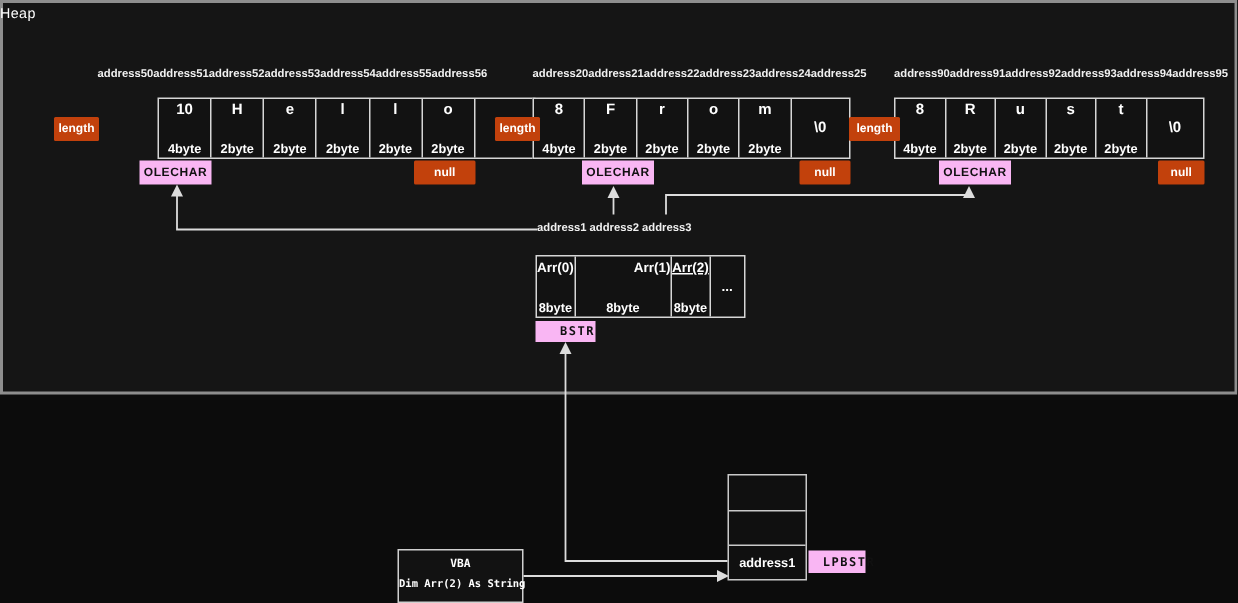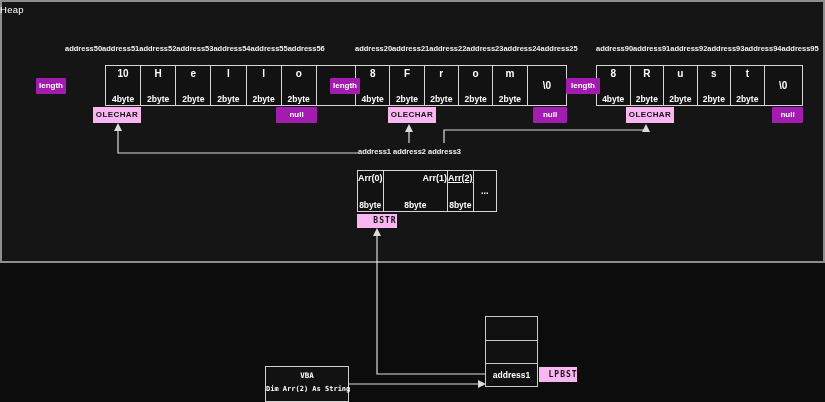--- a/index.html
+++ b/index.html
@@ -32,21 +32,21 @@
   }
   .cell:first-child{border-left:none;}
   .cell.single{justify-content:center;}
   .cell .t{font-size:10px;font-weight:700;color:#fff;line-height:1;}
   .cell .b{font-size:8.5px;font-weight:700;color:#fff;line-height:1;}
   .cell.wide{flex:1.15;}
   .tag{
     position:absolute;box-sizing:border-box;text-align:center;
     font-weight:700;line-height:1;display:flex;align-items:center;justify-content:center;
   }
-  .tag.green{background:#a21caf;color:#fff;font-size:8px;height:16px;border-radius:1px;}
+  .tag.green{background:#c2410c;color:#fff;font-size:8px;height:16px;border-radius:1px;}
   .tag.pink{background:#f9b6f3;color:#111;font-size:8px;height:16px;letter-spacing:.4px;}
   .tag.pinkmono{
     background:#f9b6f3;color:#111;font-size:8px;height:15px;
     font-family:"DejaVu Sans Mono",monospace;font-weight:700;letter-spacing:1px;padding-left:16px;
   }
   #stack-box{
     position:absolute;left:485px;top:316px;width:53px;
     box-sizing:border-box;border:1.5px solid #c9c9c9;background:#101010;
   }
   .stack-row{

